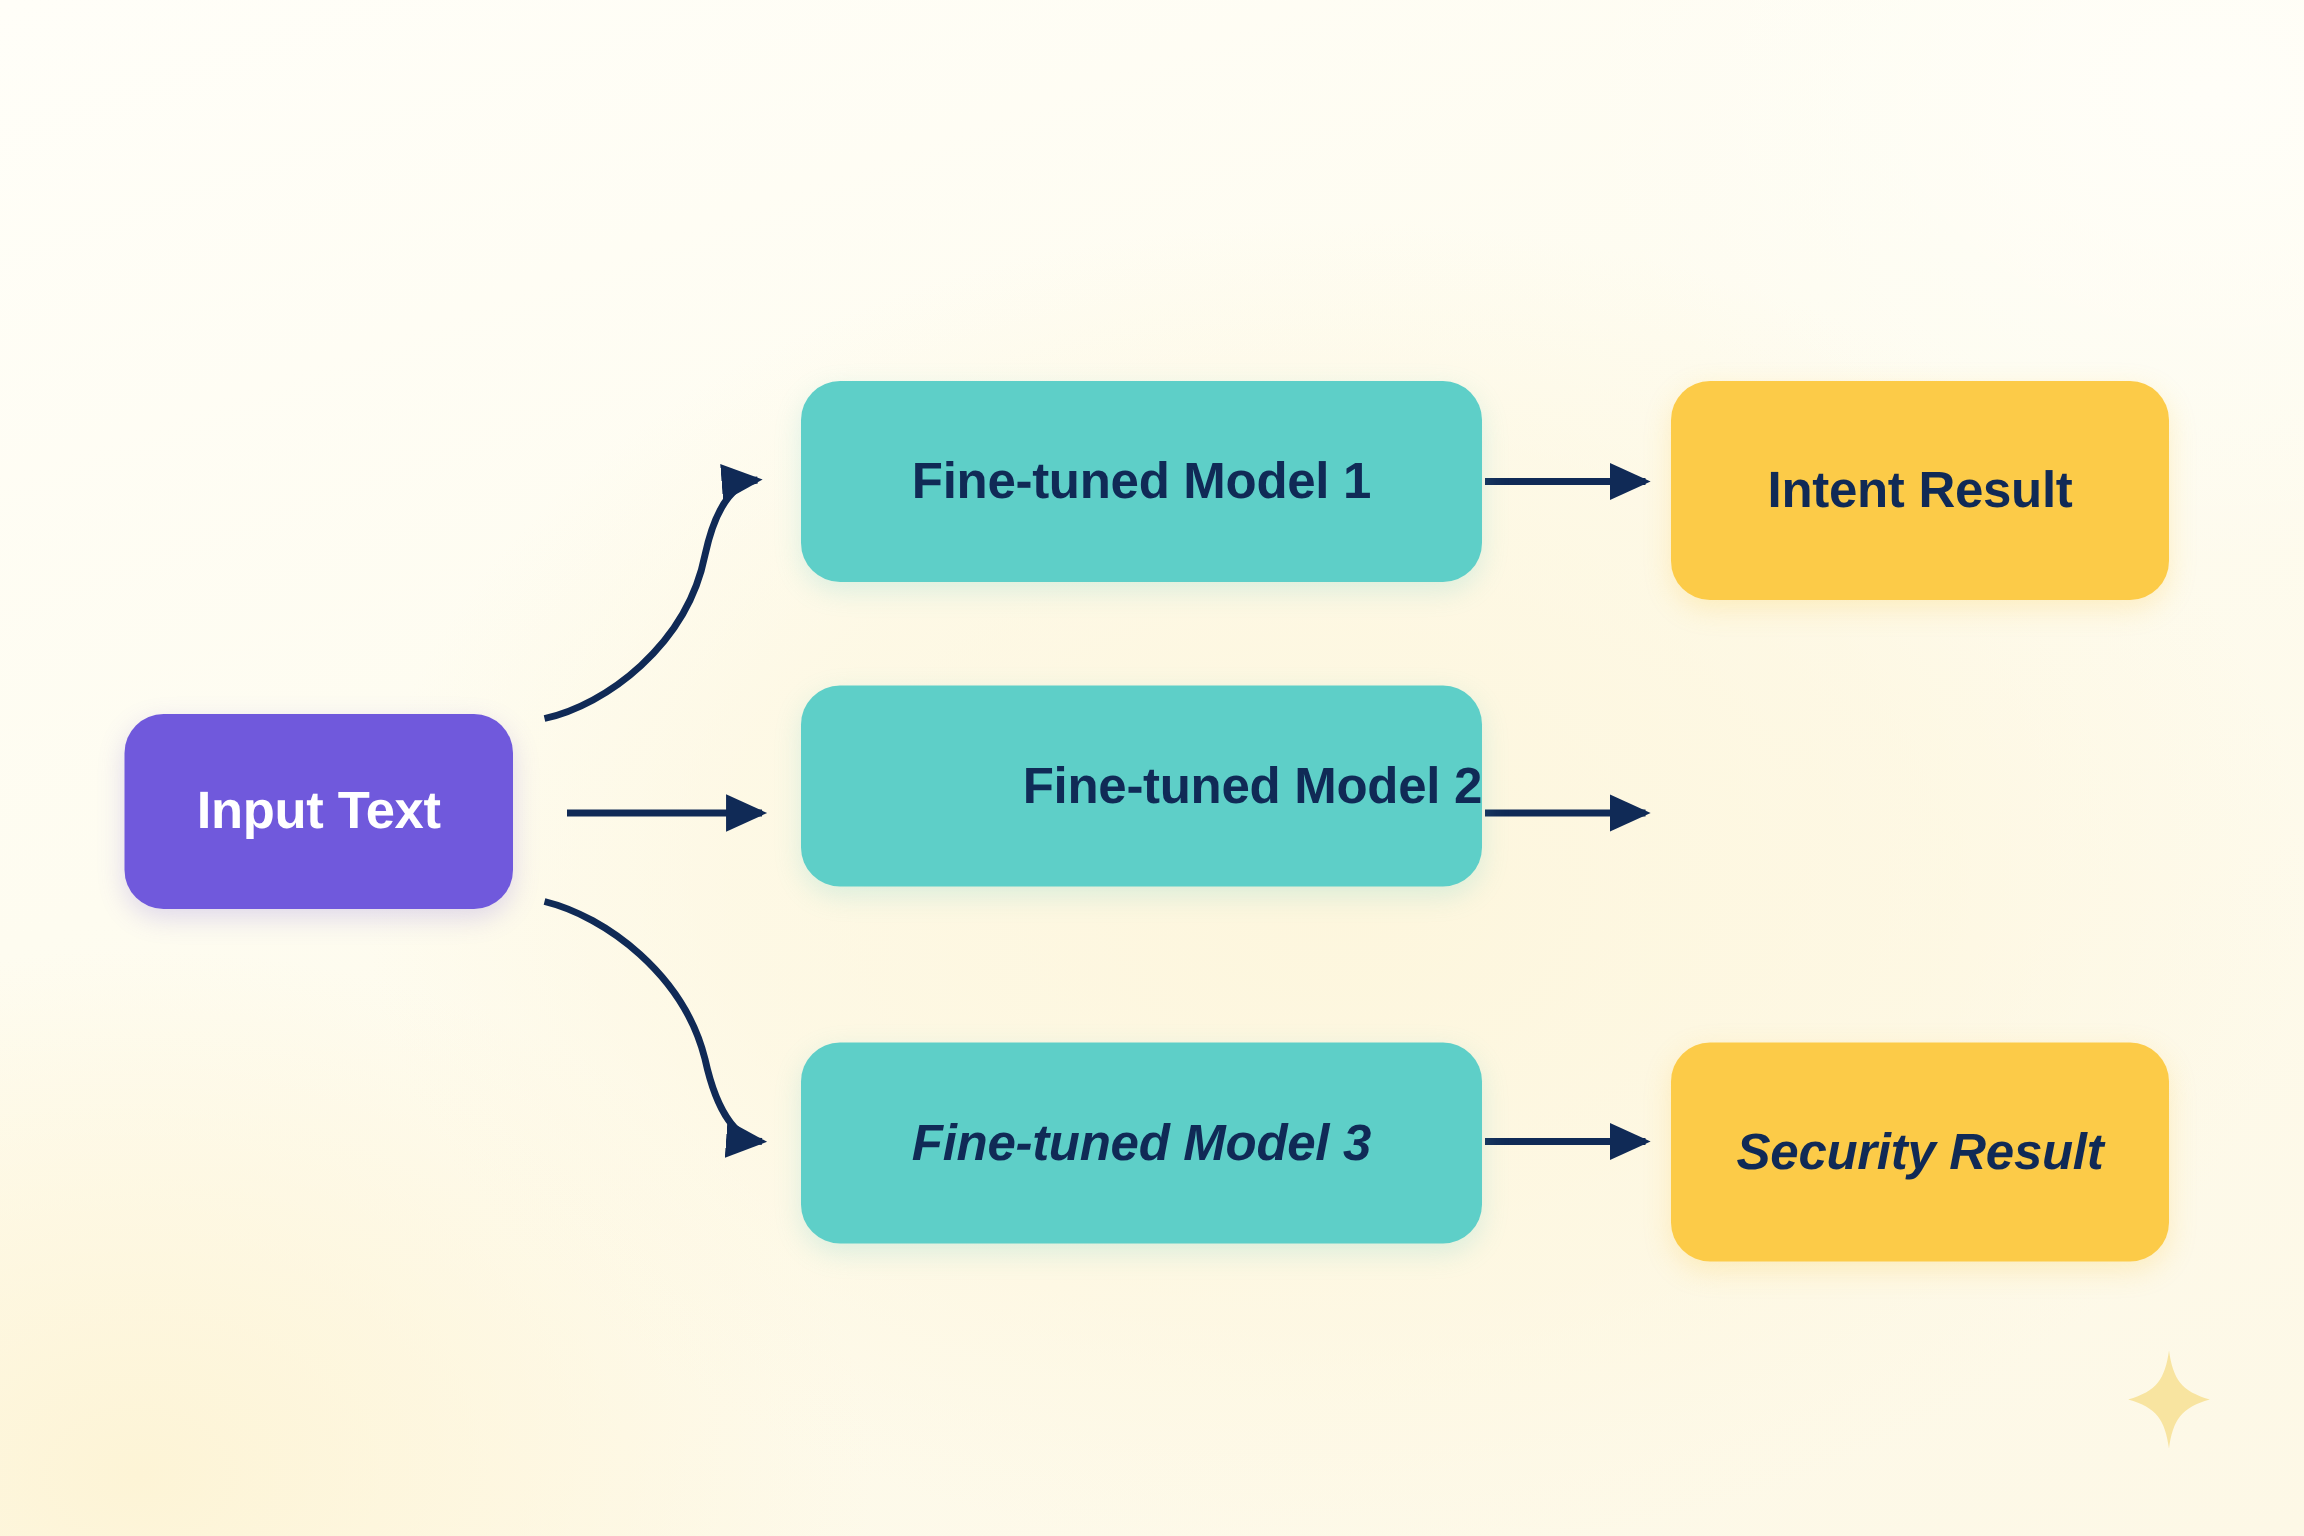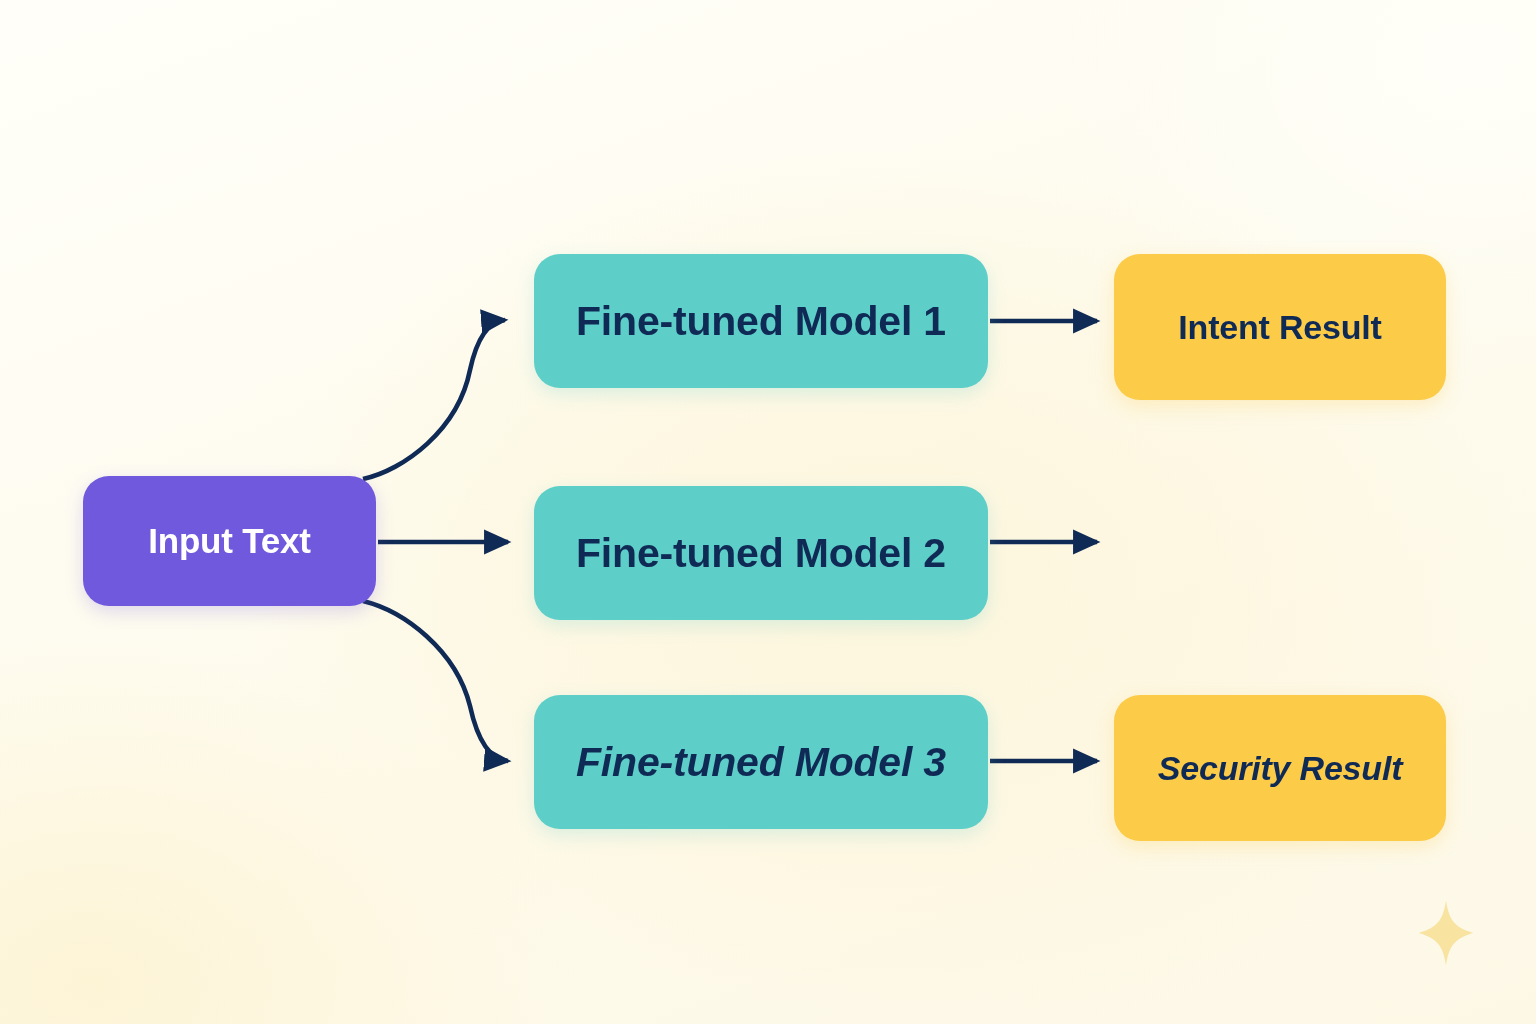--- a/index.html
+++ b/index.html
@@ -40,47 +40,47 @@
     border-radius: 26px;
     font-weight: bold;
     letter-spacing: -0.2px;
     white-space: nowrap;
     z-index: 3;
   }
   .node-label { pointer-events: none; }
   .node-input {
     left: 83px;
     top: 476px;
-    width: 293px;
+    width: 259px;
     height: 130px;
     background: #7059dc;
     color: #ffffff;
     font-size: 35px;
     box-shadow: 0 6px 18px rgba(112,89,220,0.22);
   }
   .node-model {
     left: 534px;
     width: 454px;
     height: 134px;
     background: #5ecfc8;
     color: #102a56;
-    font-size: 41px;
+    font-size: 34px;
     box-shadow: 0 6px 18px rgba(94,207,200,0.22);
   }
   .node-result {
     left: 1114px;
     width: 332px;
     height: 146px;
     background: #fccb48;
     color: #102a56;
     font-size: 34px;
     box-shadow: 0 6px 18px rgba(252,203,72,0.25);
   }
   .row1 { top: 254px; }
-  .row2 { top: 486px; }
+  .row2 { top: 457px; justify-content: flex-end; }
   .row3 { top: 695px; font-style: italic; }
   .sparkle {
     position: absolute;
     left: 1412px;
     top: 899px;
     width: 68px;
     height: 68px;
     z-index: 2;
   }
 </style>

